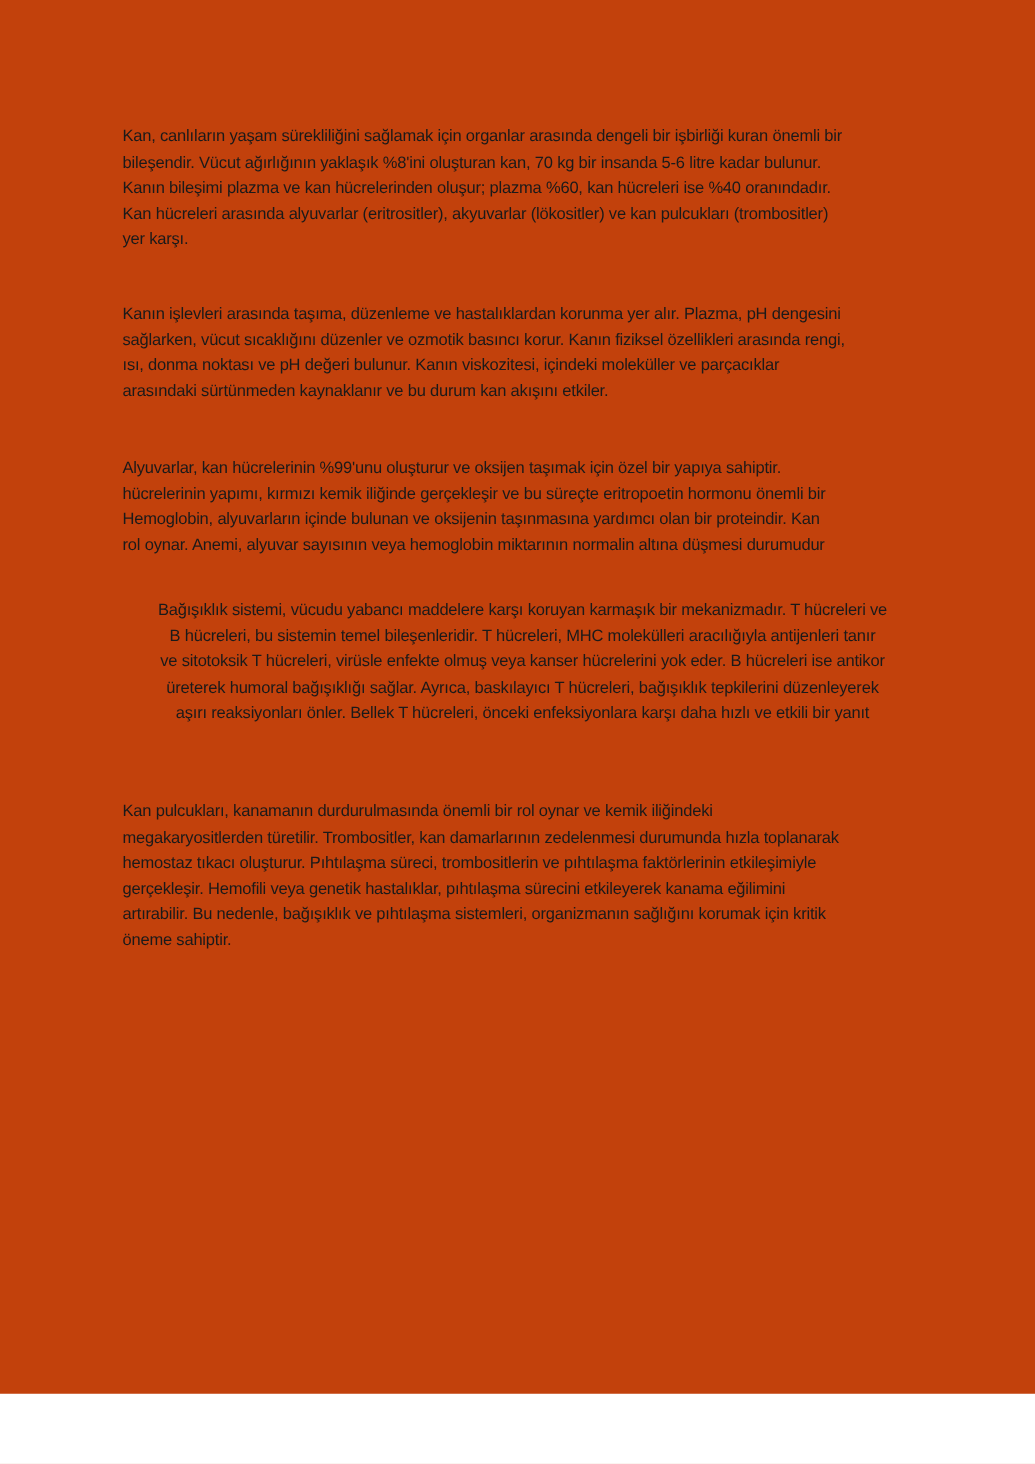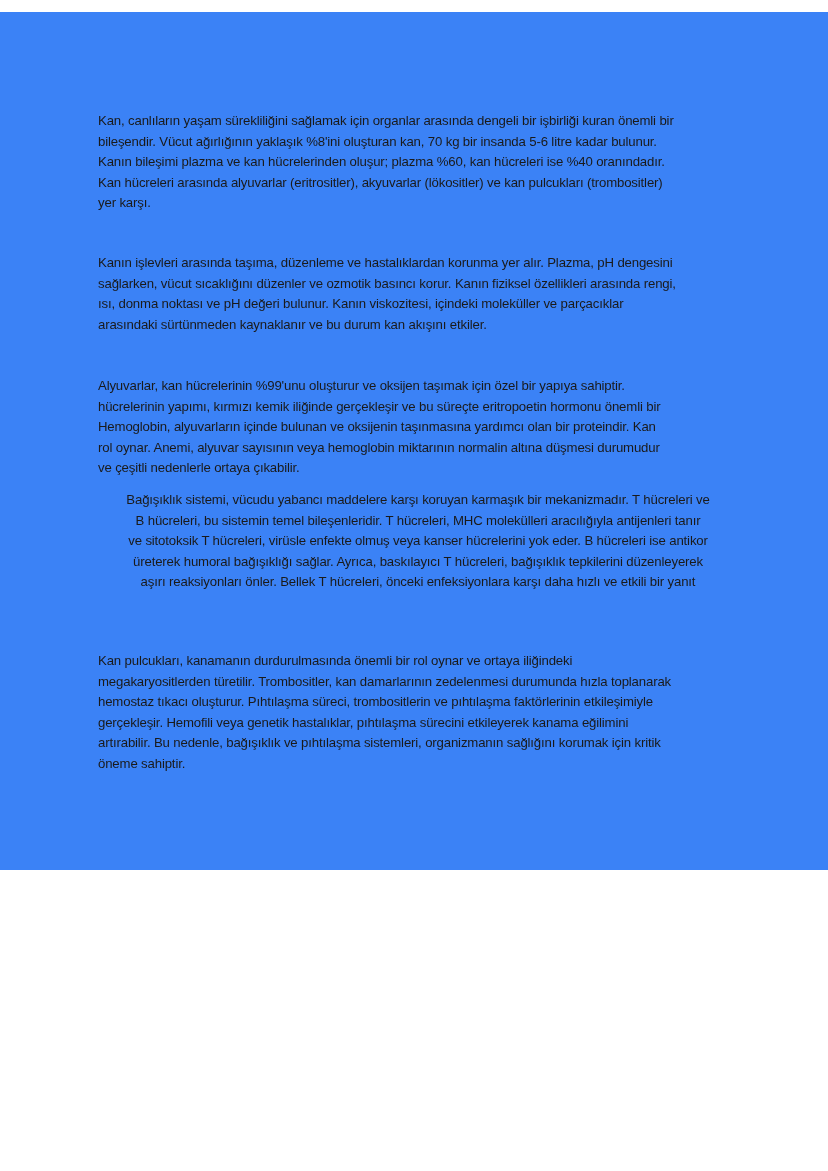--- a/index.html
+++ b/index.html
@@ -1,17 +1,17 @@
 <!DOCTYPE html>
 <html><head>
 <meta charset="utf-8">
 <style>
   html, body { margin: 0; padding: 0; background: #ffffff; }
   body { width: 828px; height: 1171px; position: relative; overflow: hidden; }
-  .page { position: absolute; left: 0; top: 12px; width: 828px; height: 858px; background: #3b82f6; }
+  .page { position: absolute; left: 0; top: 0; width: 828px; height: 1115px; background: #c2410c; }
   .para {
     position: absolute;
     left: 98px;
     width: 640px;
     margin: 0;
     font-family: "Liberation Sans", sans-serif;
     font-size: 13.2px;
     line-height: 20.6px;
     color: #1a1a1a;
     letter-spacing: -0.15px;
@@ -37,33 +37,32 @@
     <span class="line">sağlarken, vücut sıcaklığını düzenler ve ozmotik basıncı korur. Kanın fiziksel özellikleri arasında rengi,</span>
     <span class="line">ısı, donma noktası ve pH değeri bulunur. Kanın viskozitesi, içindeki moleküller ve parçacıklar</span>
     <span class="line">arasındaki sürtünmeden kaynaklanır ve bu durum kan akışını etkiler.</span>
   </p>
 
   <p class="para" style="top:364px;">
     <span class="line">Alyuvarlar, kan hücrelerinin %99'unu oluşturur ve oksijen taşımak için özel bir yapıya sahiptir.</span>
     <span class="line">hücrelerinin yapımı, kırmızı kemik iliğinde gerçekleşir ve bu süreçte eritropoetin hormonu önemli bir</span>
     <span class="line">Hemoglobin, alyuvarların içinde bulunan ve oksijenin taşınmasına yardımcı olan bir proteindir. Kan</span>
     <span class="line">rol oynar. Anemi, alyuvar sayısının veya hemoglobin miktarının normalin altına düşmesi durumudur</span>
-    <span class="line">ve çeşitli nedenlerle ortaya çıkabilir.</span>
   </p>
 
   <p class="para" style="top:478px;text-align:center;">
     <span class="line">Bağışıklık sistemi, vücudu yabancı maddelere karşı koruyan karmaşık bir mekanizmadır. T hücreleri ve</span>
     <span class="line">B hücreleri, bu sistemin temel bileşenleridir. T hücreleri, MHC molekülleri aracılığıyla antijenleri tanır</span>
     <span class="line">ve sitotoksik T hücreleri, virüsle enfekte olmuş veya kanser hücrelerini yok eder. B hücreleri ise antikor</span>
     <span class="line">üreterek humoral bağışıklığı sağlar. Ayrıca, baskılayıcı T hücreleri, bağışıklık tepkilerini düzenleyerek</span>
     <span class="line">aşırı reaksiyonları önler. Bellek T hücreleri, önceki enfeksiyonlara karşı daha hızlı ve etkili bir yanıt</span>
   </p>
 
   <p class="para" style="top:639px;">
-    <span class="line">Kan pulcukları, kanamanın durdurulmasında önemli bir rol oynar ve ortaya iliğindeki</span>
+    <span class="line">Kan pulcukları, kanamanın durdurulmasında önemli bir rol oynar ve kemik iliğindeki</span>
     <span class="line">megakaryositlerden türetilir. Trombositler, kan damarlarının zedelenmesi durumunda hızla toplanarak</span>
     <span class="line">hemostaz tıkacı oluşturur. Pıhtılaşma süreci, trombositlerin ve pıhtılaşma faktörlerinin etkileşimiyle</span>
     <span class="line">gerçekleşir. Hemofili veya genetik hastalıklar, pıhtılaşma sürecini etkileyerek kanama eğilimini</span>
     <span class="line">artırabilir. Bu nedenle, bağışıklık ve pıhtılaşma sistemleri, organizmanın sağlığını korumak için kritik</span>
     <span class="line">öneme sahiptir.</span>
   </p>
 
 </div>
 
 </body></html>

